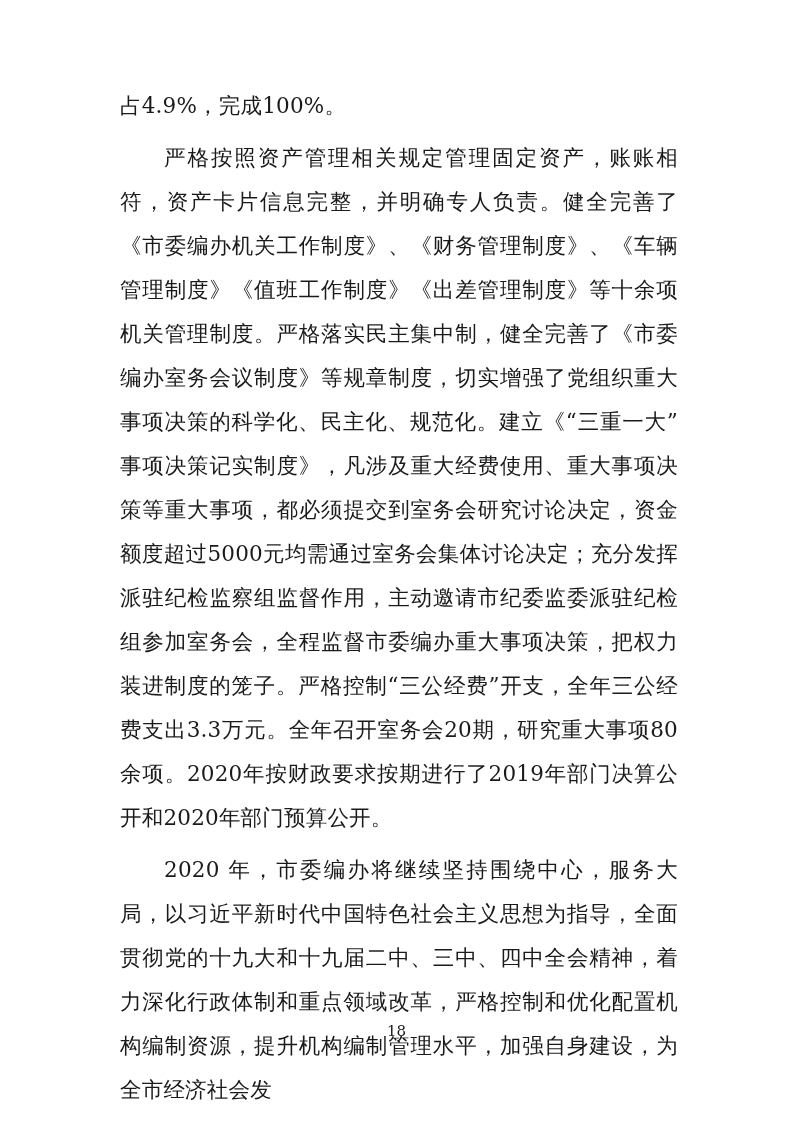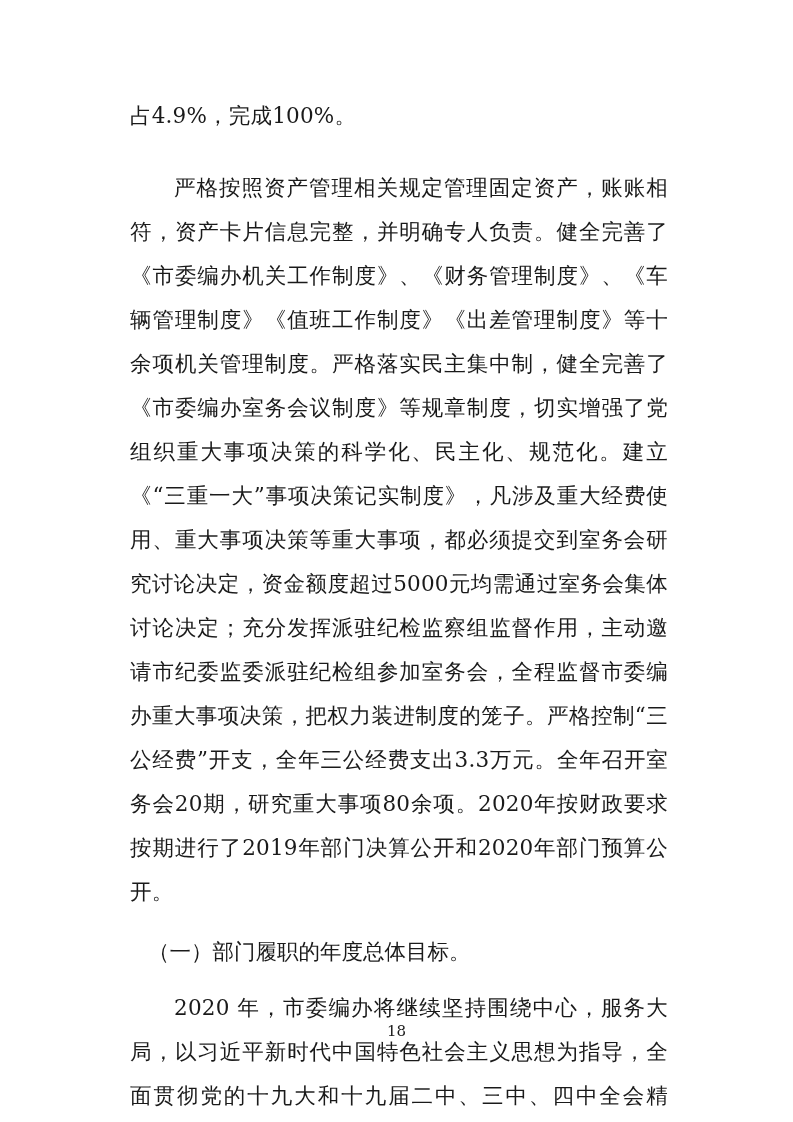--- a/index.html
+++ b/index.html
@@ -25,21 +25,21 @@
     left: 118px;
     top: 82px;
     width: 562px;
   }
   .para {
     font-size: 21.5px;
     line-height: 44px;
     letter-spacing: 0.2px;
     text-align: justify;
     text-justify: inter-ideograph;
-    margin: 12px;
+    margin: 2px;
     white-space: normal;
   }
   .indent-2 {
     text-indent: 44px;
   }
   .heading {
     font-size: 21.5px;
     line-height: 44px;
     font-weight: bold;
     font-family: "DejaVu Sans", "Liberation Sans", sans-serif;
@@ -74,20 +74,19 @@
     <p class="para">占4.9%，完成100%。</p>
 
     <div class="spacer-sm"></div>
 
 
     <p class="para indent-2">严格按照资产管理相关规定管理固定资产，账账相符，资产卡片信息完整，并明确专人负责。健全完善了《市委编办机关工作制度》、《财务管理制度》、《车辆管理制度》《值班工作制度》《出差管理制度》等十余项机关管理制度。严格落实民主集中制，健全完善了《市委编办室务会议制度》等规章制度，切实增强了党组织重大事项决策的科学化、民主化、规范化。建立《“三重一大”事项决策记实制度》，凡涉及重大经费使用、重大事项决策等重大事项，都必须提交到室务会研究讨论决定，资金额度超过5000元均需通过室务会集体讨论决定；充分发挥派驻纪检监察组监督作用，主动邀请市纪委监委派驻纪检组参加室务会，全程监督市委编办重大事项决策，把权力装进制度的笼子。严格控制“三公经费”开支，全年三公经费支出3.3万元。全年召开室务会20期，研究重大事项80余项。2020年按财政要求按期进行了2019年部门决算公开和2020年部门预算公开。</p>
 
     <div class="spacer-sm"></div>
 
 
-    <p class="sub-heading">（一）部门履职的年度总体目标。</p>
 
     <p class="para indent-2">2020 年，市委编办将继续坚持围绕中心，服务大局，以习近平新时代中国特色社会主义思想为指导，全面贯彻党的十九大和十九届二中、三中、四中全会精神，着力深化行政体制和重点领域改革，严格控制和优化配置机构编制资源，提升机构编制管理水平，加强自身建设，为全市经济社会发</p>
 
   </div>
 
   <div class="page-number">18</div>
 </div>
 
 </body></html>

